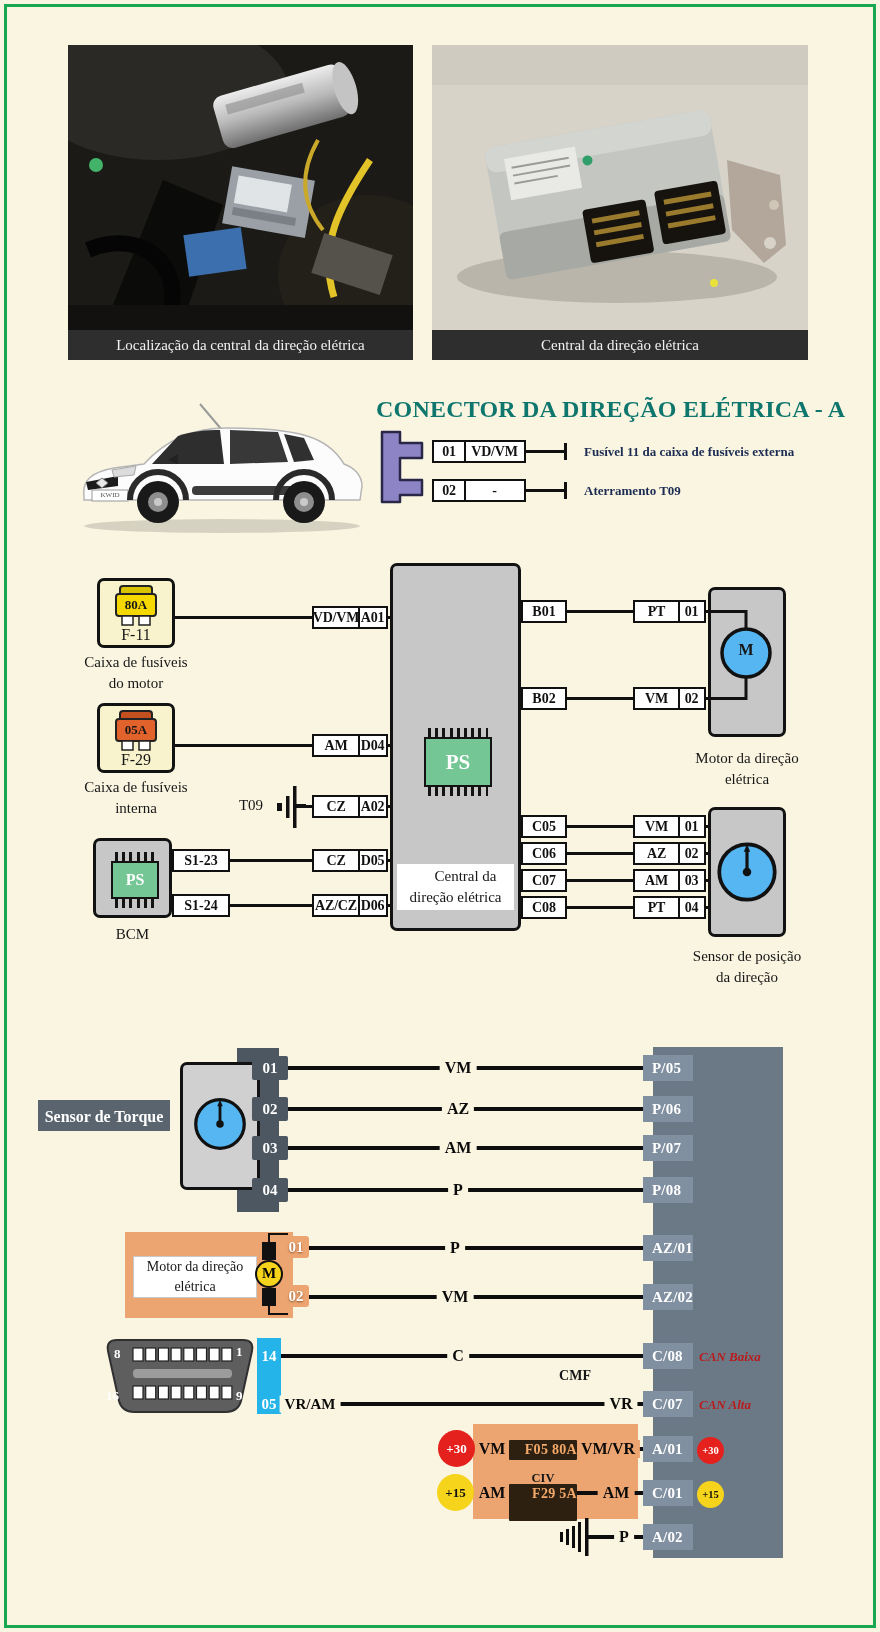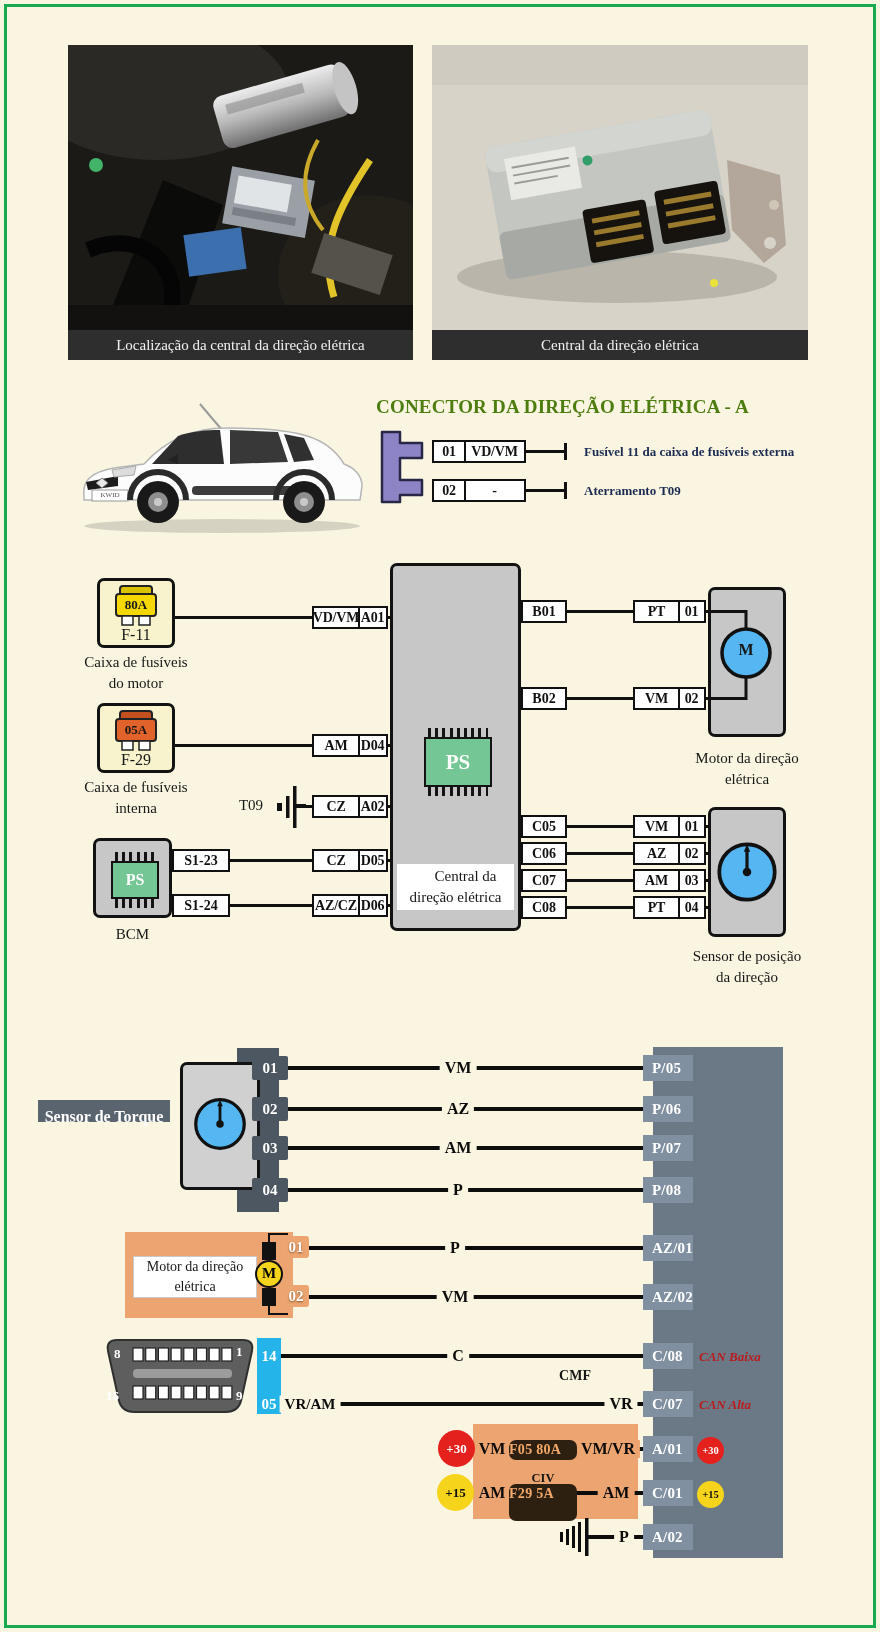--- a/index.html
+++ b/index.html
@@ -17,21 +17,21 @@
   .chip:before,.chip:after{content:"";position:absolute;left:2px;right:2px;height:9px;background:repeating-linear-gradient(90deg,#131313 0 3px,transparent 3px 7.2px)}
   .chip:before{top:-11px}.chip:after{bottom:-11px}
   .cap{position:absolute;color:#171717;font-size:15px;line-height:21px;text-align:center}
   .txt{position:absolute;color:#171717}
   .ecu-tab{position:absolute;left:643px;width:50px;height:26px;background:#8090a0;color:#fff;font-weight:bold;font-size:15px;line-height:26px;padding-left:9px;box-sizing:border-box;letter-spacing:.2px}
   .spin{position:absolute;left:252px;width:36px;height:24px;background:#4d5761;color:#fff;font-weight:bold;font-size:15px;line-height:24px;text-align:center;border-radius:2px}
   .wl{position:absolute;transform:translate(-50%,-50%);background:#f9f5e1;color:#0b0b0b;font-weight:bold;font-size:16px;padding:0 5px;white-space:nowrap;z-index:5}
   .wlo{background:#eca470}
   .badge{position:absolute;border-radius:50%;display:flex;align-items:center;justify-content:center;font-weight:bold;z-index:6}
   .can{position:absolute;color:#b91c1c;font-style:italic;font-weight:bold;font-size:13px;z-index:6}
-  .fuselbl{position:absolute;background:#2e2010;color:#f2a869;font-weight:bold;font-size:14px;text-align:left;border-radius:7px;line-height:20px;z-index:6;letter-spacing:.3px}
+  .fuselbl{position:absolute;background:#2e2010;color:#f2a869;font-weight:bold;font-size:14px;text-align:right;border-radius:1px;line-height:20px;z-index:6;letter-spacing:.3px}
   .pcap{position:absolute;left:0;right:0;bottom:0;height:30px;background:#2e2e2e;color:#f1f1f1;font-size:15px;display:flex;align-items:center;justify-content:center}
   .photo{position:absolute;overflow:hidden}
   .mpin{position:absolute;width:26px;height:22px;background:#eca470;border-radius:3px;color:#fff;font-weight:bold;font-size:15px;line-height:22px;text-align:center;text-shadow:0 1px 2px #8a5426;z-index:5}
   .cyanpin{position:absolute;left:257px;width:24px;height:18px;color:#fff;font-weight:bold;font-size:15px;line-height:18px;text-align:center;z-index:5}
   .obdnum{position:absolute;color:#fff;font-weight:bold;font-size:13px;z-index:5}
   .wbox{position:absolute;background:#fff;z-index:4}
 </style>
 </head>
 <body>
 
@@ -124,21 +124,21 @@
     <path d="M204,122 A28,28 0 0 1 260,122" fill="none" stroke="#2a2a2a" stroke-width="6"></path>
     <circle cx="86" cy="124" r="21" fill="#191919"></circle>
       <circle cx="86" cy="124" r="10" fill="#8e8e8e"></circle>
       <circle cx="86" cy="124" r="4" fill="#c9c9c9"></circle>
     <circle cx="232" cy="124" r="21" fill="#191919"></circle>
       <circle cx="232" cy="124" r="10" fill="#8e8e8e"></circle>
       <circle cx="232" cy="124" r="4" fill="#c9c9c9"></circle>
   </svg>
   <div class="txt" style="left:92px;top:491px;width:36px;font-size:7px;text-align:center;color:#555">KWID</div>
 
-  <div class="txt" style="left:376px;top:396px;font-size:19px;font-weight:bold;color:#4d7c0f;letter-spacing:.2px">CONECTOR DA DIREÇÃO ELÉTRICA - A</div>
+  <div class="txt" style="left:376px;top:396px;font-size:24px;font-weight:bold;color:#0f766e;letter-spacing:.2px">CONECTOR DA DIREÇÃO ELÉTRICA - A</div>
   <svg class="abs" style="left:378px;top:428px" width="52" height="78" viewBox="0 0 52 78">
     <path d="M4,4 H22 V15 H44 V30 H22 V52 H44 V67 H22 V74 H4 Z" fill="#8d84c6" stroke="#2a2647" stroke-width="2.5" stroke-linejoin="round"></path>
   </svg>
   <div class="tab2" style="left:432px;top:440px">
     <b style="width:34px">01</b>
     <b style="width:62px">VD/VM</b>
   </div>
   <div class="w" style="left:526px;top:450px;width:38px"></div>
   <div class="abs" style="left:564px;top:443px;width:3px;height:17px;background:#101010"></div>
   <div class="txt" style="left:584px;top:444px;font-size:13px;font-weight:bold;color:#1b2b52">Fusível 11 da caixa de fusíveis externa</div>
@@ -286,21 +286,21 @@
   <div class="abs" style="left:653px;top:1047px;width:130px;height:511px;background:#6b7987"></div>
 
   <div class="abs" style="left:237px;top:1048px;width:42px;height:164px;background:#4d5761"></div>
   <div class="ebox" style="left:180px;top:1062px;width:80px;height:128px;background:#d0d0d0"></div>
   <svg class="abs" style="left:192px;top:1096px" width="56" height="56" viewBox="0 0 60 60">
     <circle cx="30" cy="30" r="26" fill="#55b6f2" stroke="#111" stroke-width="3.5"></circle>
     <line x1="30" y1="30" x2="30" y2="9" stroke="#111" stroke-width="3"></line>
     <polygon points="27,11 33,11 30,4" fill="#111"></polygon>
     <circle cx="30" cy="30" r="4" fill="#111"></circle>
   </svg>
-  <div class="abs" style="left:38px;top:1100px;width:132px;height:22px;background:#59646e;color:#fff;font-weight:bold;font-size:16px;line-height:33px;text-align:center">Sensor de Torque</div>
+  <div class="abs" style="left:38px;top:1100px;width:132px;height:31px;background:#59646e;color:#fff;font-weight:bold;font-size:16px;line-height:33px;text-align:center">Sensor de Torque</div>
 
   <div class="w2" style="left:288px;top:1066px;width:365px"></div>
   <div class="w2" style="left:288px;top:1107px;width:365px"></div>
   <div class="w2" style="left:288px;top:1146px;width:365px"></div>
   <div class="w2" style="left:288px;top:1188px;width:365px"></div>
   <div class="spin" style="top:1056px">01</div>
   <div class="spin" style="top:1097px">02</div>
   <div class="spin" style="top:1136px">03</div>
   <div class="spin" style="top:1178px">04</div>
   <div class="wl" style="left:458px;top:1068px">VM</div>

